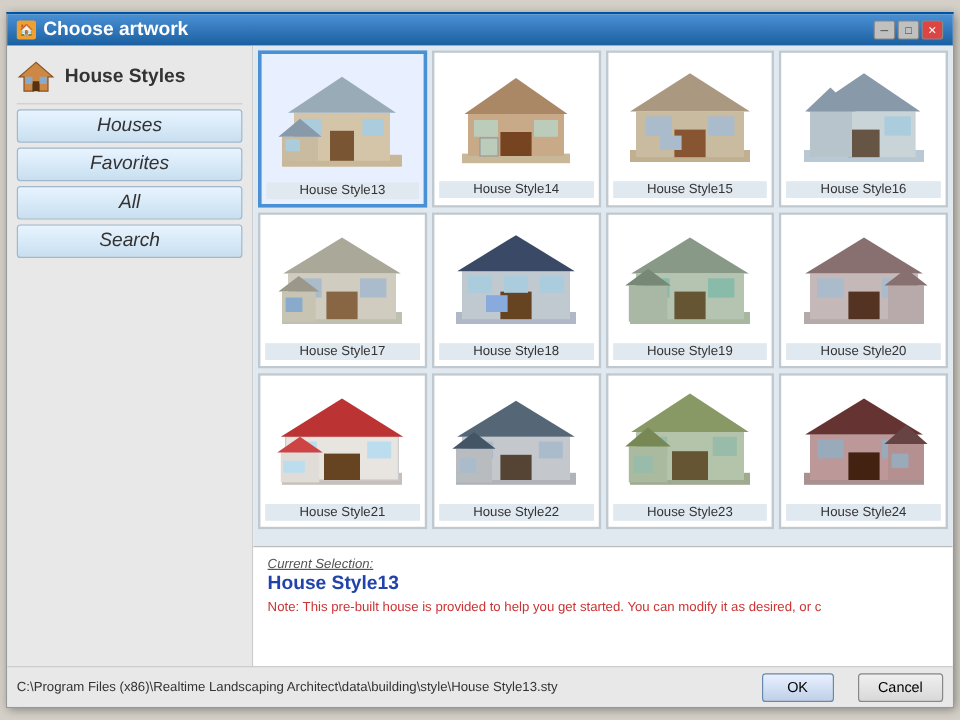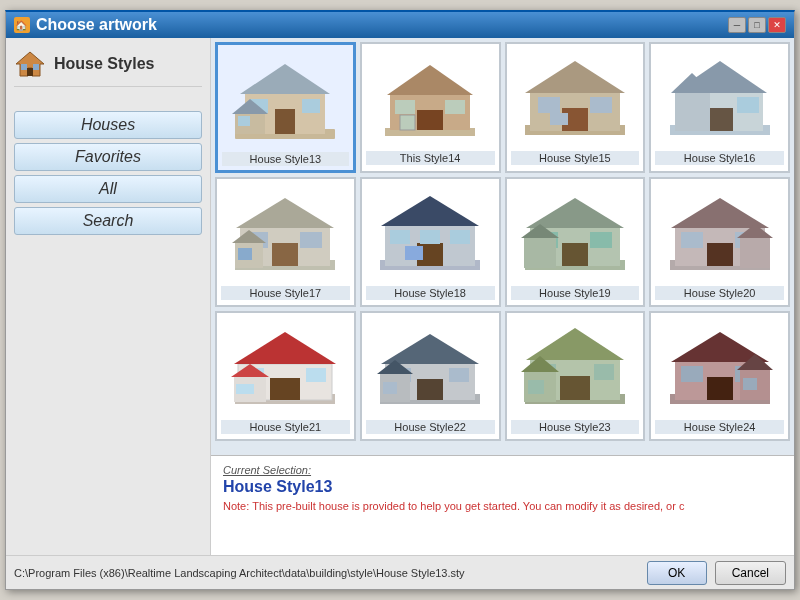--- a/index.html
+++ b/index.html
@@ -107,21 +107,21 @@
       flex-direction: column;
       gap: 4px;
     }
 
     .sidebar-header {
       display: flex;
       align-items: center;
       gap: 8px;
       padding: 4px 0 8px 0;
       border-bottom: 1px solid #ccc;
-      margin-bottom: 20px;
+      margin-bottom: 0;
     }
 
     .house-icon {
       width: 32px;
       height: 28px;
       flex-shrink: 0;
     }
 
     .sidebar-title {
       font-size: 16px;
@@ -256,21 +256,21 @@
     }
 
     
     .bottom-bar {
       height: 34px;
       background: #e8e8e8;
       border-top: 1px solid #ccc;
       display: flex;
       align-items: center;
       padding: 0 8px;
-      gap: 8px;
+      gap: 20px;
       flex-shrink: 0;
     }
 
     .file-path {
       flex: 1;
       font-size: 11px;
       color: #333;
       overflow: hidden;
       text-overflow: ellipsis;
       white-space: nowrap;
@@ -354,21 +354,21 @@
                 <svg class="house-svg" viewBox="0 0 110 90">
                   <rect x="10" y="75" width="90" height="8" fill="#c8b898"></rect>
                   <rect x="15" y="42" width="80" height="35" fill="#c8aa88"></rect>
                   <polygon points="12,42 55,12 98,42" fill="#aa8866"></polygon>
                   <rect x="42" y="57" width="26" height="20" fill="#774422"></rect>
                   <rect x="20" y="47" width="20" height="14" fill="#bbccbb"></rect>
                   <rect x="70" y="47" width="20" height="14" fill="#bbccbb"></rect>
                   <rect x="25" y="62" width="15" height="15" fill="#bbccbb" stroke="#999"></rect>
                 </svg>
               </div>
-              <div class="grid-item-label">This Style14</div>
+              <div class="grid-item-label">House Style14</div>
             </div>
 
             <div class="grid-item">
               <div class="grid-item-image">
                 <svg class="house-svg" viewBox="0 0 110 90">
                   <rect x="5" y="72" width="100" height="10" fill="#c0b090"></rect>
                   <rect x="10" y="40" width="90" height="38" fill="#c8bba0"></rect>
                   <polygon points="5,40 55,8 105,40" fill="#aa9980"></polygon>
                   <rect x="42" y="55" width="26" height="23" fill="#885533"></rect>
                   <rect x="18" y="44" width="22" height="16" fill="#aabbcc"></rect>

